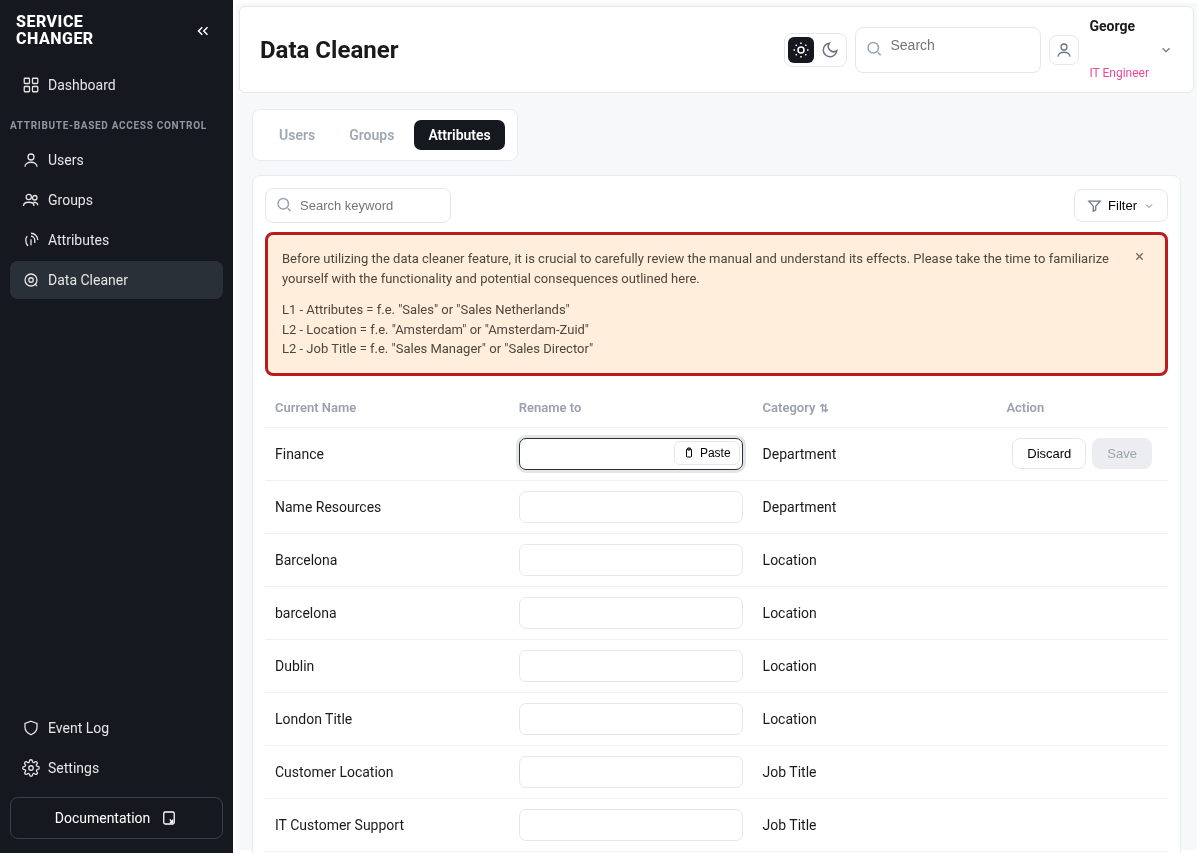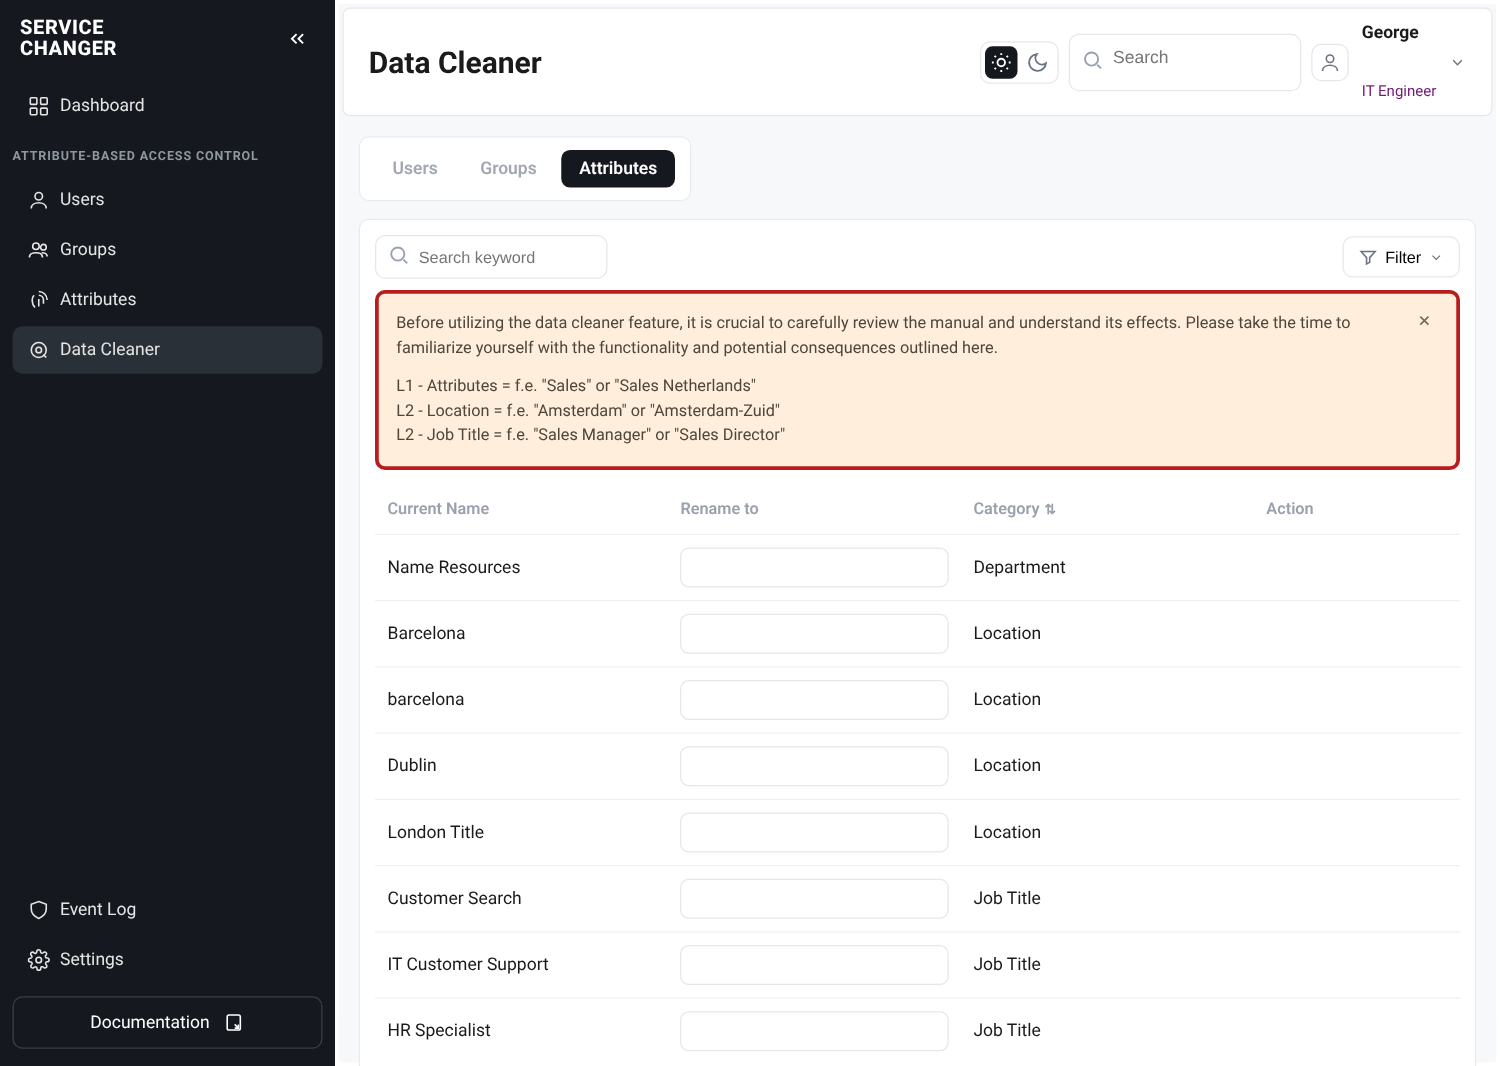--- a/index.html
+++ b/index.html
@@ -1,18 +1,18 @@
 <!DOCTYPE html>
 <html><head>
 <meta charset="utf-8">
 <style>
 *{box-sizing:border-box;margin:0;padding:0;}
 body{font-family:-apple-system,BlinkMacSystemFont,"Segoe UI",Roboto,sans-serif;background:#fff;color:#1a1a1a;font-size:14px;overflow:hidden;}
 .app{display:flex;height:853px;width:1200px;}
-.sidebar{width:268px;background:#15191F;color:#fff;display:flex;flex-direction:column;padding:14px 0;position:relative;}
+.sidebar{width:233px;background:#15191F;color:#fff;display:flex;flex-direction:column;padding:14px 0;position:relative;}
 .sidebar-top{padding:0 16px;}
 .logo-row{display:flex;align-items:center;justify-content:space-between;margin-bottom:18px;}
 .logo{font-size:16px;font-weight:800;line-height:1.05;letter-spacing:0.5px;}
 .collapse-btn{width:28px;height:28px;background:transparent;border:none;color:#fff;cursor:pointer;display:flex;align-items:center;justify-content:center;}
 .nav-section{padding:0 10px;}
 .nav-item{display:flex;align-items:center;gap:8px;padding:10px 12px;border-radius:8px;color:#e5e5e5;cursor:pointer;margin-bottom:2px;}
 .nav-item.active{background:#2a3038;}
 .nav-group-label{font-size:10px;letter-spacing:0.7px;font-weight:700;color:#9097a1;padding:14px 10px 10px;}
 .sidebar-bottom{margin-top:auto;padding:0 10px;}
 .doc-btn{display:flex;align-items:center;justify-content:center;gap:10px;border:1px solid #3a3f48;border-radius:8px;padding:11px;margin:10px 0 0;cursor:pointer;}
@@ -22,21 +22,21 @@
 .header-right{display:flex;align-items:center;gap:8px;}
 .theme-toggle{display:flex;border:1px solid #e5e7eb;border-radius:8px;padding:3px;gap:3px;}
 .theme-btn{width:26px;height:26px;display:flex;align-items:center;justify-content:center;border-radius:6px;border:none;background:transparent;cursor:pointer;}
 .theme-btn.active{background:#15191F;color:#fff;}
 .search-wrap{position:relative;}
 .search-in{width:186px;padding:9px 12px 19px 34px;border:1px solid #e5e7eb;border-radius:8px;font-size:14px;}
 .search-ico{position:absolute;left:10px;top:50%;transform:translateY(-50%);color:#98a1b0;}
 .user-block{display:flex;align-items:center;gap:10px;cursor:pointer;}
 .avatar{width:30px;height:30px;border:1px solid #e5e7eb;border-radius:8px;display:flex;align-items:center;justify-content:center;color:#6b7280;}
 .user-name{font-weight:700;font-size:14px;line-height:1.1;}
-.user-role{font-size:12px;color:#701a75;margin-top:32px;}
+.user-role{font-size:12px;color:#ec4899;margin-top:32px;}
 .content{padding:16px;display:flex;flex-direction:column;gap:14px;}
 .tabs{display:flex;gap:6px;background:#fff;border:1px solid #e9ecef;border-radius:8px;padding:10px 12px;width:fit-content;}
 .tab{padding:7px 14px;border-radius:7px;font-weight:600;color:#a1a8b3;cursor:pointer;}
 .tab.active{background:#15191F;color:#fff;}
 .panel{background:#fff;border:1px solid #e9ecef;border-radius:8px;padding:12px;}
 .panel-top{display:flex;justify-content:space-between;align-items:center;gap:12px;}
 .kw-wrap{position:relative;}
 .kw-in{width:186px;padding:9px 12px 9px 34px;border:1px solid #e5e7eb;border-radius:8px;font-size:13px;}
 .filter-btn{display:flex;align-items:center;gap:6px;border:1px solid #e5e7eb;background:#fff;padding:8px 12px;border-radius:8px;cursor:pointer;font-size:13px;}
 .banner{margin-top:9px;background:#FFEEDC;border:3px solid #b91c1c;border-radius:8px;padding:14px 36px 14px 14px;position:relative;font-size:13px;color:#4f463b;line-height:1.5;}
@@ -233,20 +233,34 @@
           <thead>
             <tr>
               <th style="width:27%">Current Name</th>
               <th style="width:27%">Rename to</th>
               <th style="width:27%"><span>Category</span><span class="sort-ico">⇅</span></th>
               <th style="width:19%">Action</th>
             </tr>
           </thead>
           <tbody id="tbody">
               <tr>
+                <td>Finance</td>
+  <td>
+                  <div class="rn-wrap"><input class="rn-in focused" style=""><button class="paste-btn">
+                      <svg style="width:12px;height:12px" viewBox="0 0 24 24" fill="none" stroke="currentColor" stroke-width="2">
+                        <rect x="7" y="4" width="10" height="16" rx="2"></rect>
+                        <rect x="9" y="2" width="6" height="4" rx="1"></rect>
+                      </svg>
+                      <span>Paste</span>
+                    </button></div>
+                </td>
+  <td>Department</td>
+  <td style="text-align:right;"><button class="act-btn">Discard</button><button class="act-btn save">Save</button></td>
+              </tr>
+              <tr>
                 <td>Name Resources</td>
   <td>
                   <div class="rn-wrap"><input class="rn-in " style=""></div>
                 </td>
   <td>Department</td>
   <td style="text-align:right;"></td>
               </tr>
               <tr>
                 <td>Barcelona</td>
   <td>
@@ -273,21 +287,21 @@
               </tr>
               <tr>
                 <td>London Title</td>
   <td>
                   <div class="rn-wrap"><input class="rn-in " style=""></div>
                 </td>
   <td>Location</td>
   <td style="text-align:right;"></td>
               </tr>
               <tr>
-                <td>Customer Search</td>
+                <td>Customer Location</td>
   <td>
                   <div class="rn-wrap"><input class="rn-in " style=""></div>
                 </td>
   <td>Job Title</td>
   <td style="text-align:right;"></td>
               </tr>
               <tr>
                 <td>IT Customer Support</td>
   <td>
                   <div class="rn-wrap"><input class="rn-in " style=""></div>

